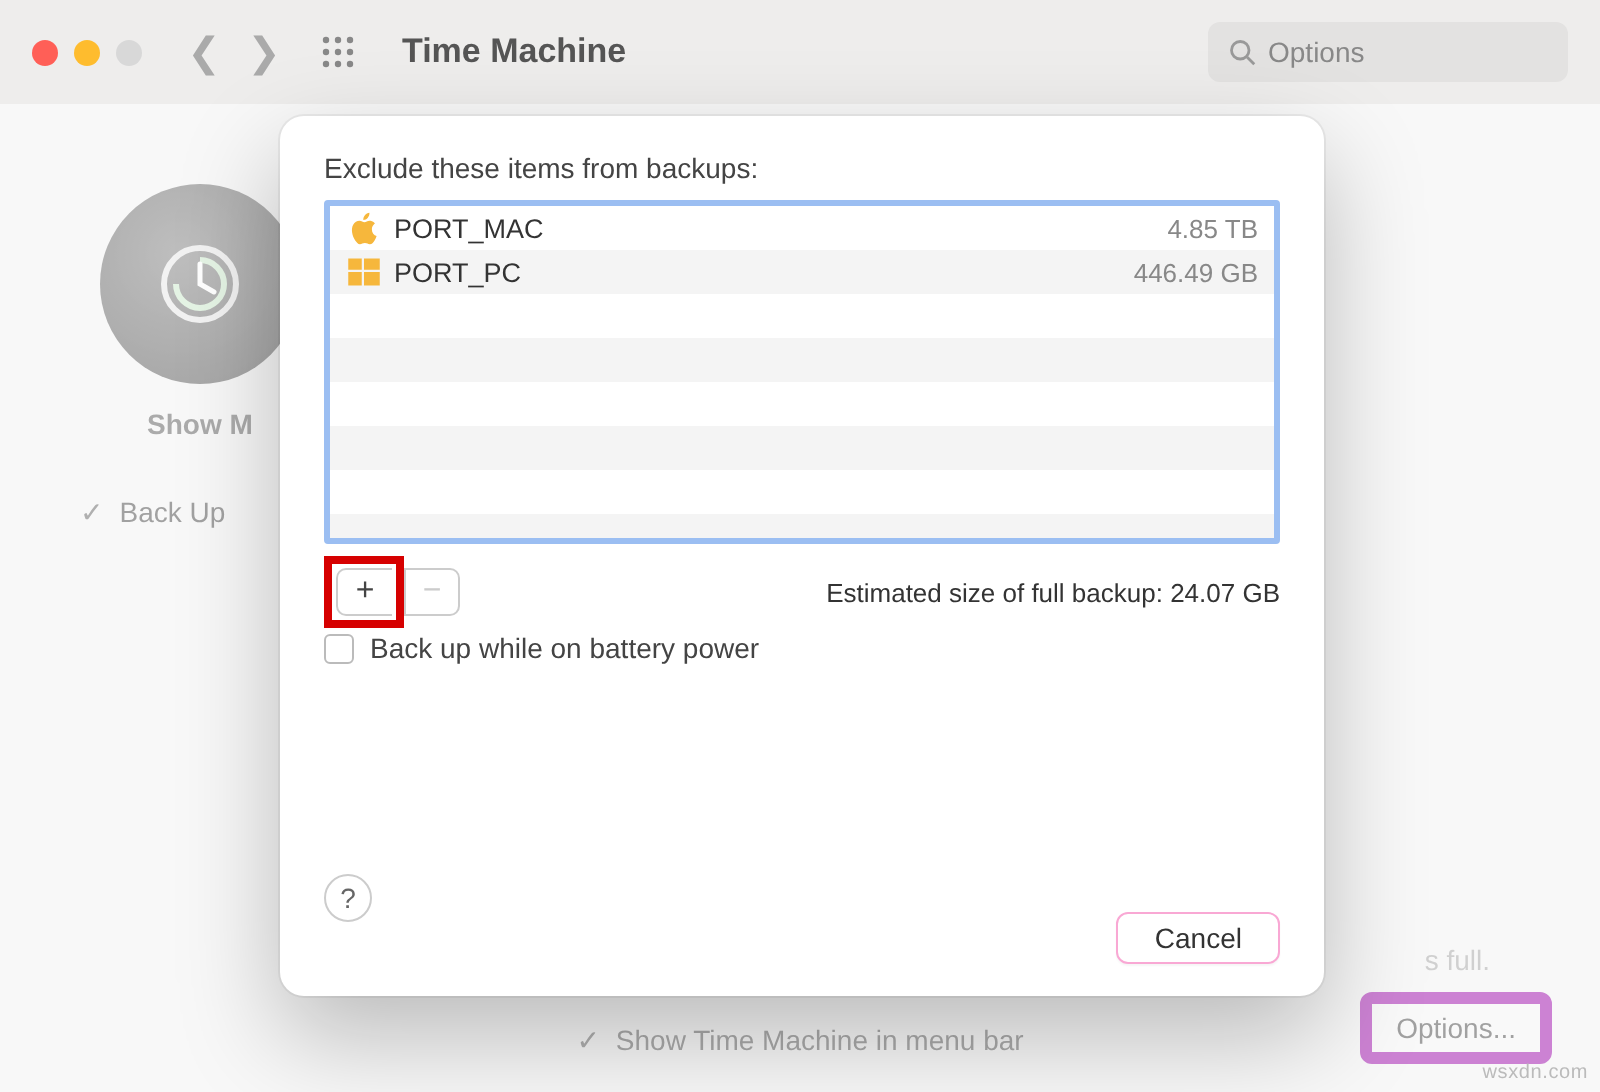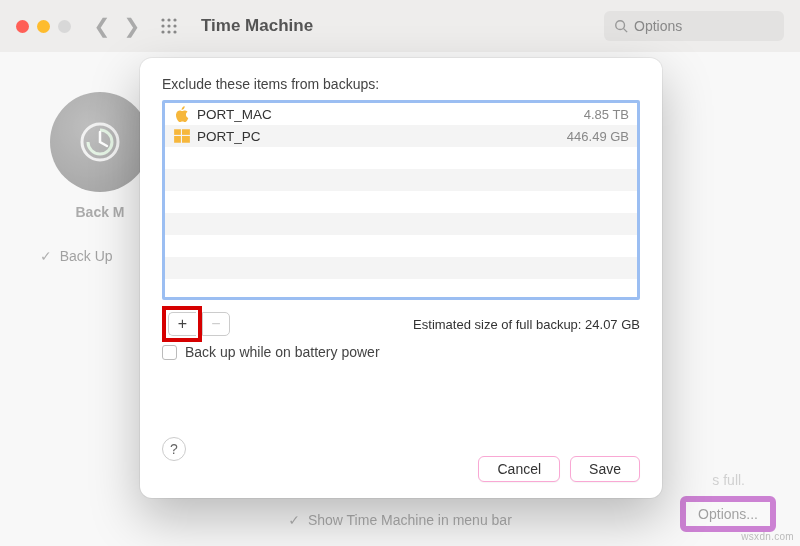--- a/index.html
+++ b/index.html
@@ -93,21 +93,21 @@
     background: #fff;
     border-radius: 12px;
     box-shadow: 0 20px 50px rgba(0,0,0,0.25), 0 0 0 1px rgba(0,0,0,0.05);
     padding: 18px 22px 16px;
     display:flex; flex-direction:column;
   }
   .sheet-label { font-size:14px; color:#444; margin-bottom:8px; }
   .exclude-list {
     border: 3px solid #9bbef2;
     border-radius: 2px;
-    height: 200px;
+    height: 172px;
     overflow:hidden;
     background:#fff;
   }
   .row {
     display:flex; align-items:center; height:22px; padding:0 8px;
     font-size:13.5px;
   }
   .row:nth-child(odd){ background:#ffffff; }
   .row:nth-child(even){ background:#f4f4f4; }
   .row .ricon { width:18px; height:18px; margin-right:6px; display:flex; align-items:center; justify-content:center;}
@@ -196,21 +196,21 @@
 
 <div class="main-content">
   <div class="tm-left">
     <div class="tm-circle">
       <svg viewBox="0 0 48 48">
           <circle cx="24" cy="24" r="18" fill="none" stroke="#e8e8e8" stroke-width="3"></circle>
           <path d="M24 12 A12 12 0 1 1 12 24" fill="none" stroke="#cfeccf" stroke-width="3"></path>
           <polyline points="24,14 24,24 31,28" fill="none" stroke="#fff" stroke-width="2.5" stroke-linecap="round"></polyline>
         </svg>
     </div>
-    <div class="tm-label">Back M</div>
+    <div class="tm-label">Show M</div>
     <div class="backup-auto">
       <span class="check">✓</span>
       <span>Back Up</span>
     </div>
   </div>
 </div>
 <div class="s-full">s full.</div>
 <div class="bottom-row">
   <span class="check">✓</span>
   <span>Show Time Machine in menu bar</span>
@@ -263,17 +263,16 @@
 
   <div class="battery-row">
     <span class="cb"></span>
     <span>Back up while on battery power</span>
   </div>
 
   <div class="sheet-footer">
     <span class="help-btn">?</span>
     <span class="spacer2"></span>
     <button class="mac-btn">Cancel</button>
-    <button class="mac-btn">Save</button>
   </div>
 </div>
 
 <div class="watermark">wsxdn.com</div>
 
 </body></html>

